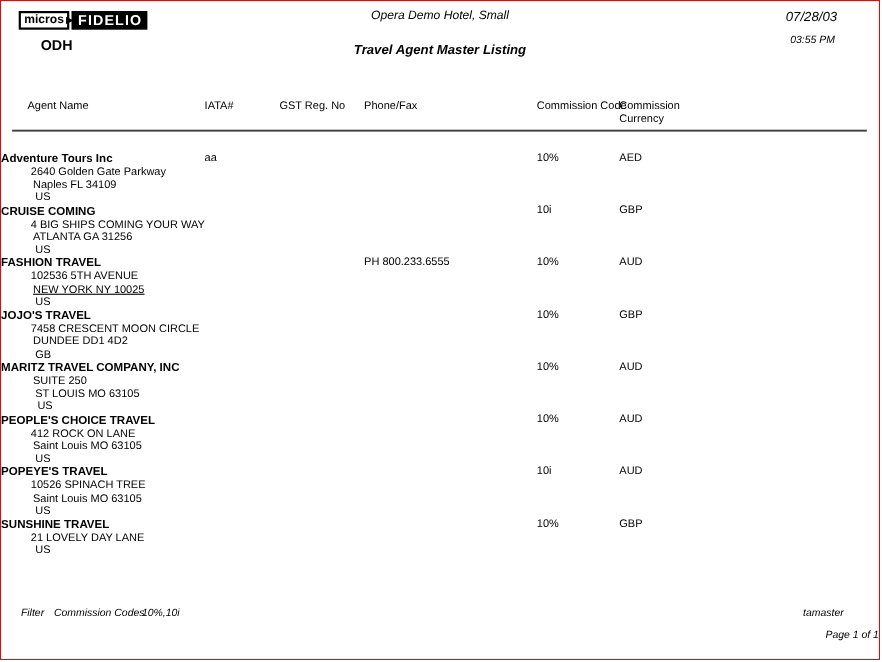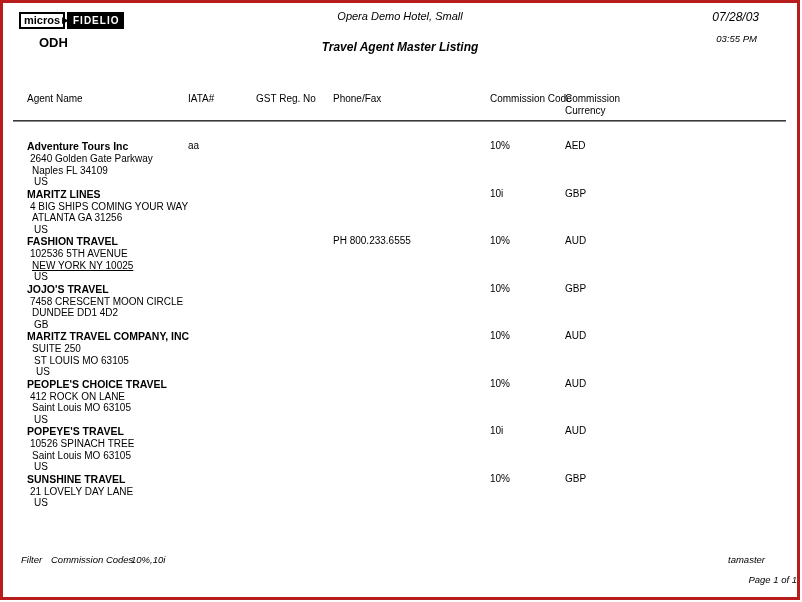--- a/index.html
+++ b/index.html
@@ -8,21 +8,21 @@
     font-family: "Liberation Sans", "DejaVu Sans", sans-serif;
     color: #000;
     width: 802px;
     height: 602px;
     overflow: hidden;
   }
   .page {
     position: relative;
     width: 800px;
     height: 600px;
-    border: 3px solid #b91c1c;
+    border: 1px solid #b91c1c;
     background: #fff;
   }
 
   
   .logo {
     position: absolute;
     left: 16px; top: 9px;
     display: inline-flex;
     align-items: stretch;
     height: 17px;
@@ -42,21 +42,21 @@
     margin-left: -3px;
     margin-right: -2px;
     font-size: 9px;
     line-height: 17px;
     color: #000;
   }
   .logo-fidelio {
     background: #000;
     color: #fff;
     font-weight: bold;
-    font-size: 10px;
+    font-size: 13px;
     letter-spacing: 1px;
     line-height: 17px;
     padding: 0 5px 0 6px;
   }
   .property-code {
     position: absolute;
     left: 36px; top: 32px;
     font-weight: bold;
     font-size: 13px;
   }
@@ -115,21 +115,20 @@
   .rows-host {
     position: absolute;
     left: 0; top: 133px;
     width: 100%;
     padding-top: 4px;
   }
   .agent-row { position: relative; width: 100%; }
   .agent-row .cell { position: absolute; top: 0; font-size: 10px; white-space: nowrap; }
   .agent-name {
     position: relative;
-    margin-left: 24px;
     font-weight: bold;
     font-size: 10.5px;
     line-height: 13px;
     white-space: nowrap;
   }
   .addr-block { margin-left: 24px; }
   .addr-line { font-size: 10px; line-height: 11.5px; white-space: nowrap; }
 
   
   .footer {
@@ -186,21 +185,21 @@
           <div class="addr-line" style="padding-left: 7px;">US</div>
         </div>
     </div>
 
     <div class="agent-row">
       <span class="cell col-iata"></span>
       <span class="cell col-gst"></span>
       <span class="cell col-phone"></span>
       <span class="cell col-code">10i</span>
       <span class="cell col-currency">GBP</span>
-      <div class="agent-name">MARITZ LINES</div>
+      <div class="agent-name">CRUISE COMING</div>
       <div class="addr-block">
           <div class="addr-line" style="padding-left: 3px;">4 BIG SHIPS COMING YOUR WAY</div>
           <div class="addr-line" style="padding-left: 5px;">ATLANTA GA 31256</div>
           <div class="addr-line" style="padding-left: 7px;">US</div>
         </div>
     </div>
 
     <div class="agent-row">
       <span class="cell col-iata"></span>
       <span class="cell col-gst"></span>

